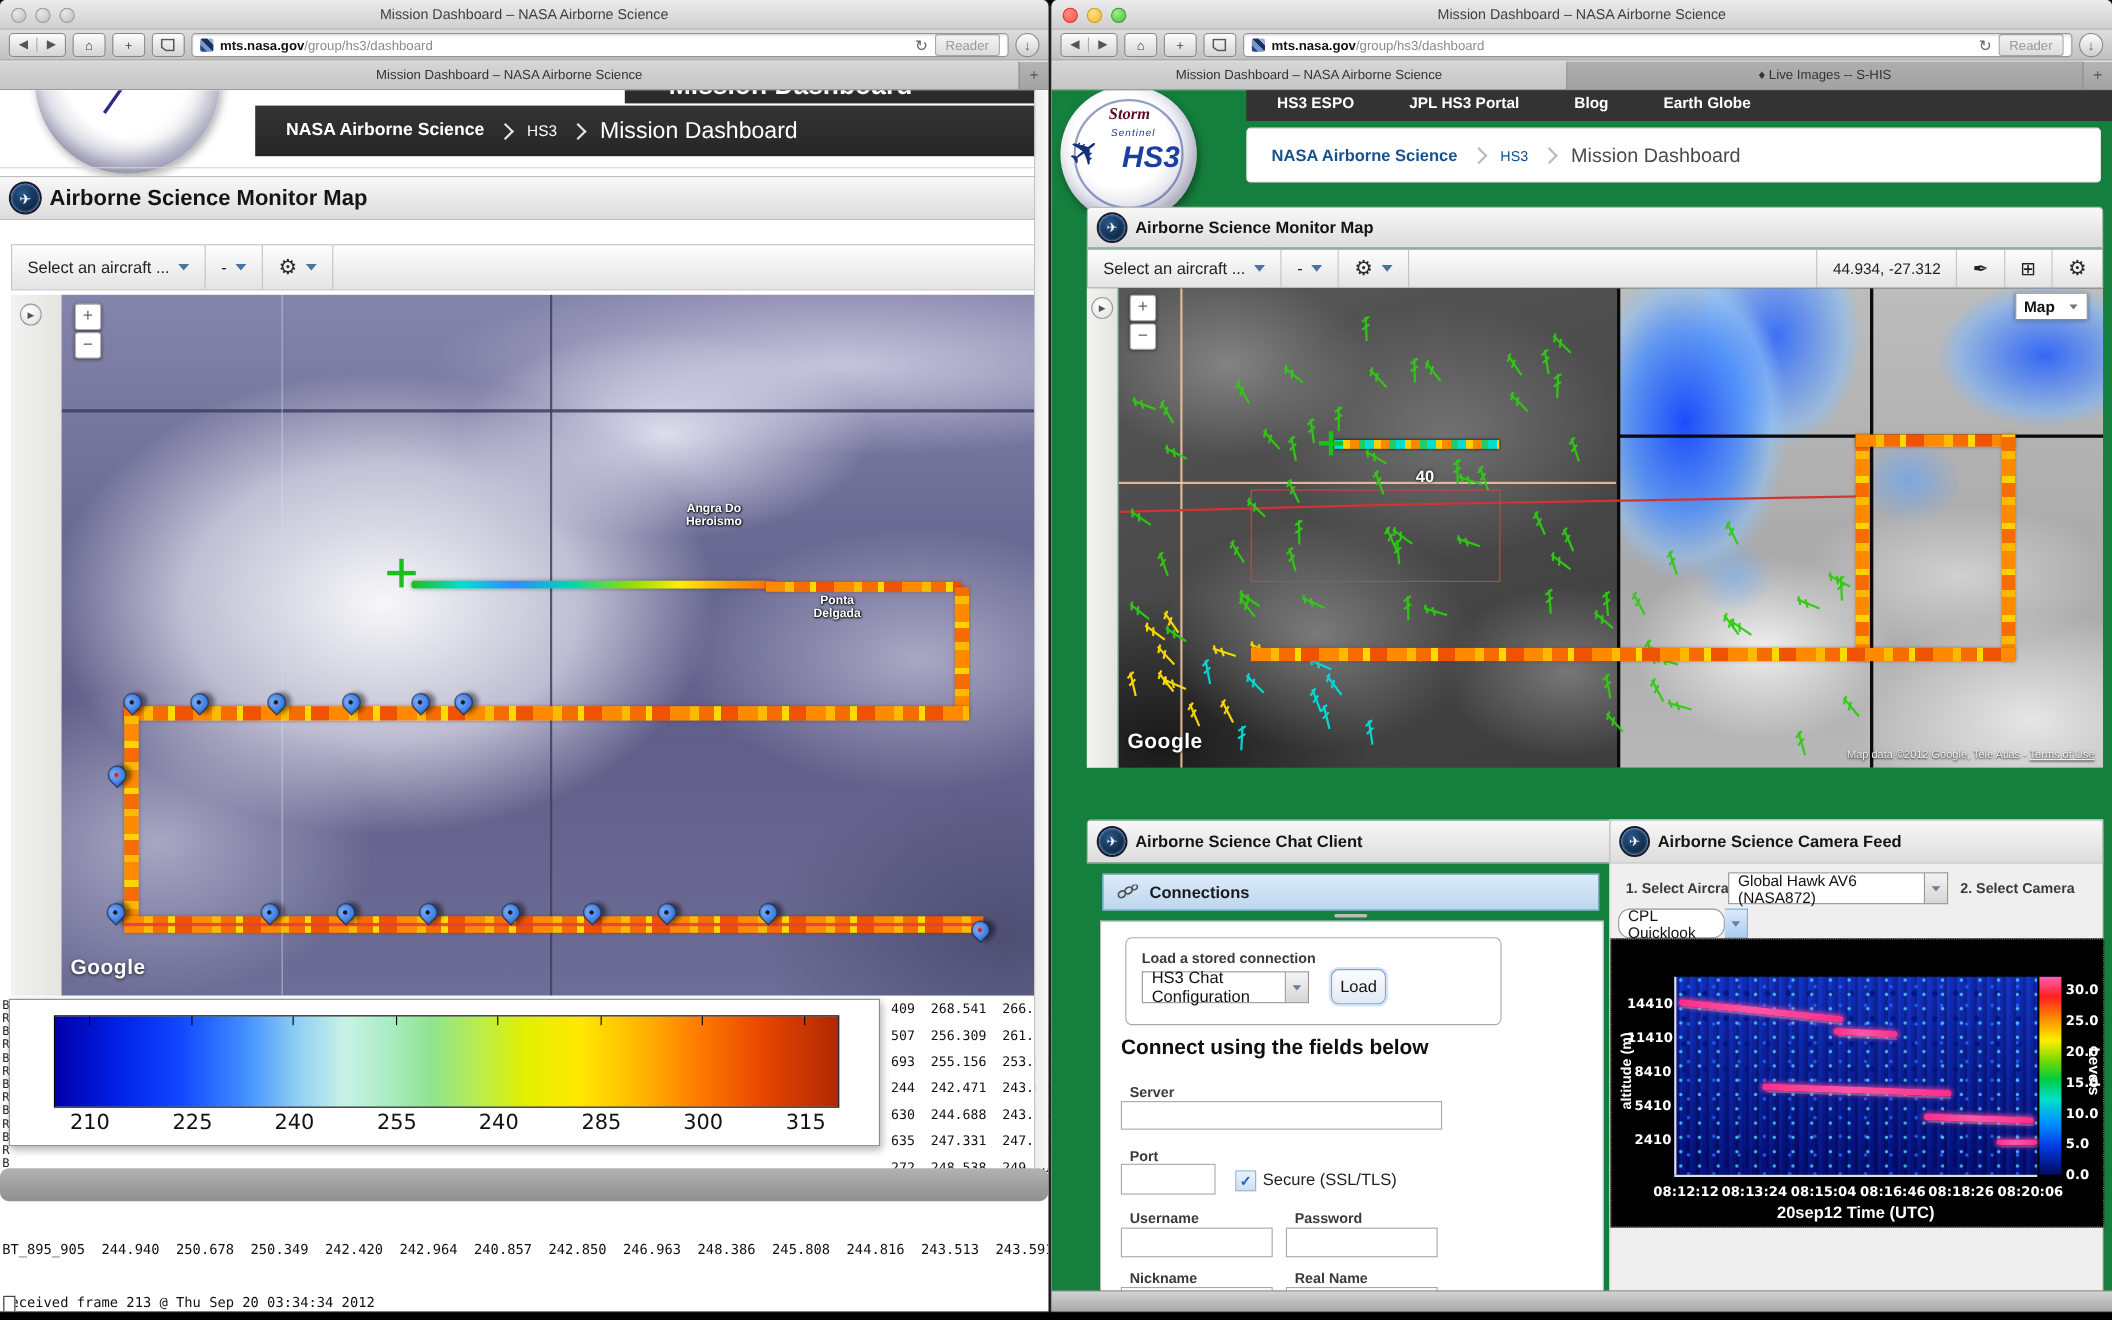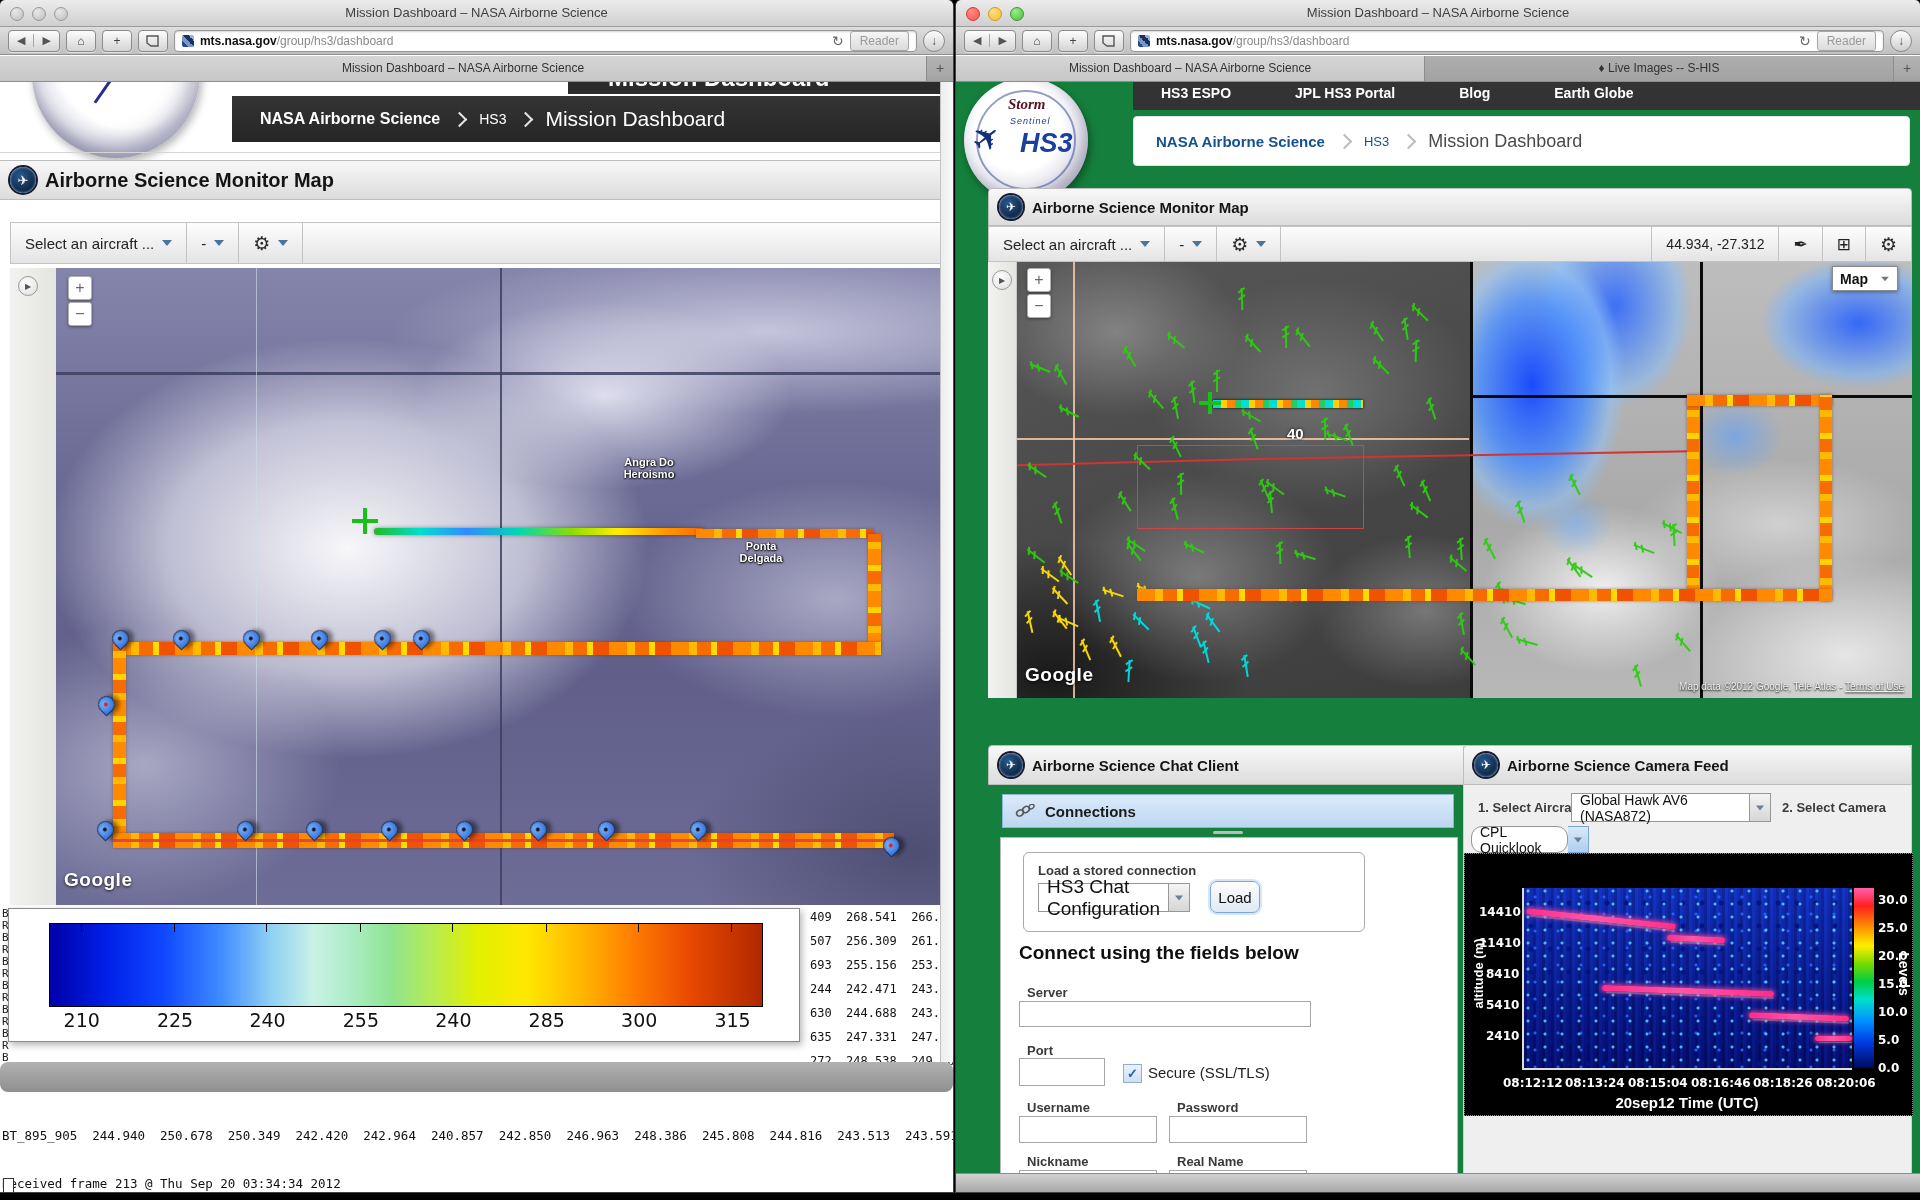--- a/index.html
+++ b/index.html
@@ -62,21 +62,21 @@
     border:1.5px solid #1d2b4a;border-radius:50% 50% 50% 0;transform:rotate(-45deg);filter:drop-shadow(4px 3px 2px rgba(0,0,0,.45));}
   .pin::after{content:'';position:absolute;left:4.5px;top:4.5px;width:4px;height:4px;border-radius:50%;background:#10172a;}
   .pin.red::after{background:#d22;}
   .orange-h{background:repeating-linear-gradient(90deg,#ff8a00 0 18px,#ffb900 18px 26px,#f66c00 26px 40px,#ffd900 40px 46px,#ef5200 46px 62px);box-shadow:0 0 3px rgba(120,40,0,.5);}
   .orange-v{background:repeating-linear-gradient(0deg,#ff8a00 0 16px,#ffb900 16px 23px,#f66c00 23px 36px,#ffd200 36px 42px);box-shadow:0 0 3px rgba(120,40,0,.5);}
   .maplabel{color:#fff;font-size:11px;font-weight:bold;text-align:center;white-space:pre-line;text-shadow:0 1px 2px #000,1px 0 2px #000;}
   .google-logo{color:#fff;font-size:19px;font-weight:bold;letter-spacing:.5px;text-shadow:0 1px 3px rgba(0,0,0,.8);}
   .field-label{font-weight:bold;font-size:13px;color:#3a3a3a;}
   .tinput{position:absolute;border:1px solid #a7a7a7;background:#fff;box-sizing:border-box;}
   .combo{position:absolute;display:flex;align-items:stretch;box-sizing:border-box;}
-  .combo .cbody{border:1px solid #979797;background:#fff;display:flex;align-items:center;padding:0 8px;font-size:19px;color:#111;flex:1;}
+  .combo .cbody{border:1px solid #979797;background:#fff;display:flex;align-items:center;padding:0 8px;font-size:15px;color:#111;flex:1;}
   .combo .cbtn{width:20px;border:1px solid #979797;border-left:none;background:linear-gradient(#f4f4f4,#d6d6d6);
     display:flex;align-items:center;justify-content:center;}
   .combo .cbtn.blue{background:linear-gradient(#d9eafc,#aecdf0);border-color:#7aa7d8;}
   .combo .cbtn .caret{border-top-color:#6b7f96;transform:scale(.8);}
   .barb{position:absolute;width:22px;height:2px;opacity:.95;}
   .barb i{position:absolute;width:8px;height:2px;top:-3px;transform-origin:left center;display:block;transform:rotate(55deg);}
   .ticklabel{position:absolute;color:#fff;font-size:12px;font-weight:bold;font-family:"DejaVu Sans",sans-serif;}
   .trace{position:absolute;height:6px;border-radius:3px;background:linear-gradient(90deg,#ff2d88,#ff55a8 45%,#ff2d88);
     box-shadow:0 0 5px 1px rgba(255,70,160,.85),2px 4px 0 -2px rgba(80,255,170,.35);}
   .mono{font-family:"DejaVu Sans Mono",monospace;}
@@ -323,21 +323,21 @@
     <div class="abs" style="left:8px;top:-4px;width:124px;height:124px;border-radius:50%;
       background:radial-gradient(circle at 44% 40%,#ffffff 42%,#e6e6ee 60%,#c7c7d4 74%,#fafafc 77%);
       box-shadow:2px 4px 9px rgba(0,0,0,.4),inset -5px -7px 12px rgba(130,130,160,.4);">
       <div class="abs" style="left:12px;top:12px;width:96px;height:96px;border-radius:50%;border:2px solid #27408f;opacity:.5;"></div>
       <span class="abs" style="left:44px;top:18px;font-family:'Liberation Serif',serif;font-style:italic;font-weight:bold;font-size:15px;color:#5a1020;">Storm</span>
       <span class="abs" style="left:46px;top:38px;font-size:9px;letter-spacing:1px;color:#1a3a8c;font-style:italic;">Sentinel</span>
       <span class="abs" style="left:56px;top:50px;font-weight:bold;font-style:italic;font-size:27px;color:#1b3f9e;">HS3</span>
       <span class="abs" style="left:8px;top:40px;font-size:34px;color:#14307a;transform:rotate(-38deg);">✈</span>
     </div>
 
-    <div class="abs" style="left:177px;top:-6px;right:0;height:34px;background:#333;display:flex;align-items:center;gap:64px;padding-left:28px;">
+    <div class="abs" style="left:177px;top:-6px;right:0;height:34px;background:#333;display:flex;align-items:center;gap:50px;padding-left:28px;">
       <span style="color:#fff;font-weight:bold;font-size:14px;">HS3 ESPO</span>
       <span style="color:#fff;font-weight:bold;font-size:14px;">JPL HS3 Portal</span>
       <span style="color:#fff;font-weight:bold;font-size:14px;">Blog</span>
       <span style="color:#fff;font-weight:bold;font-size:14px;">Earth Globe</span>
     </div>
 
     <div class="abs" style="left:177px;top:34px;right:10px;height:48px;background:#fff;border:1px solid #e2e2e2;border-radius:4px;display:flex;align-items:center;padding-left:22px;">
       <span style="font-weight:bold;font-size:15px;color:#15518f;">NASA Airborne Science</span>
       <span class="crumb-sep gray"></span>
       <span style="font-size:13px;color:#15518f;">HS3</span>

